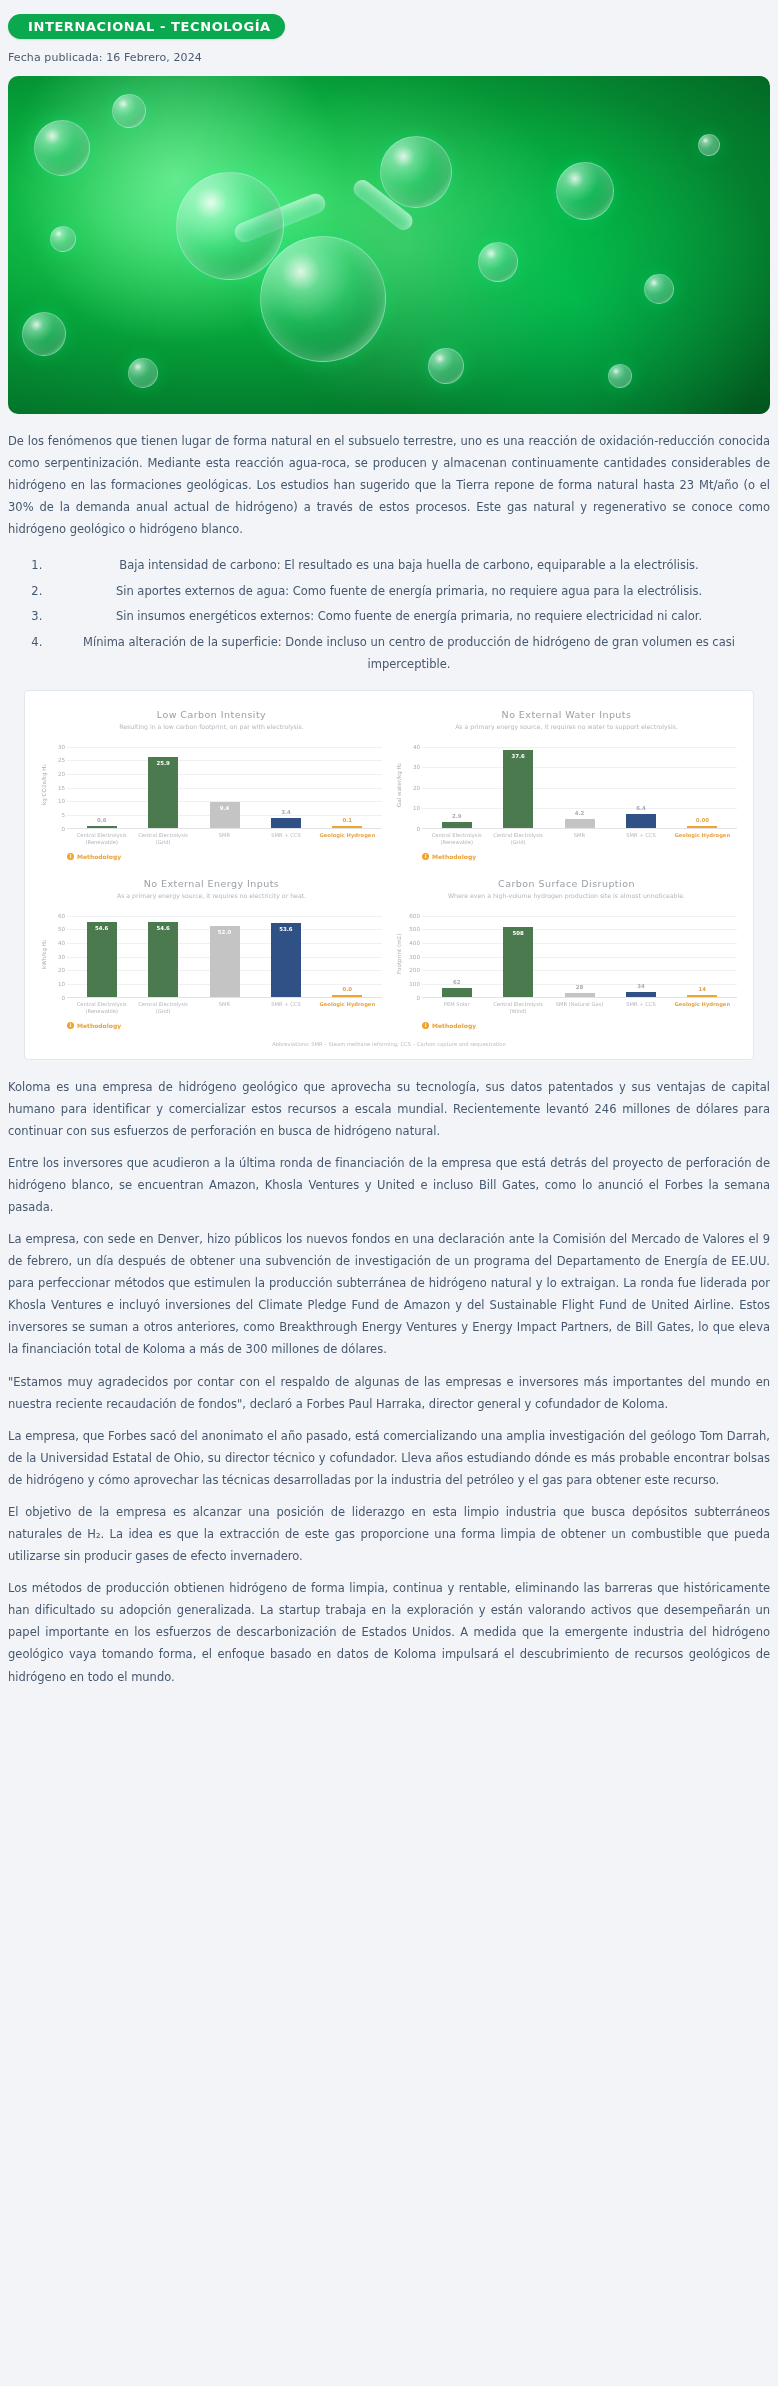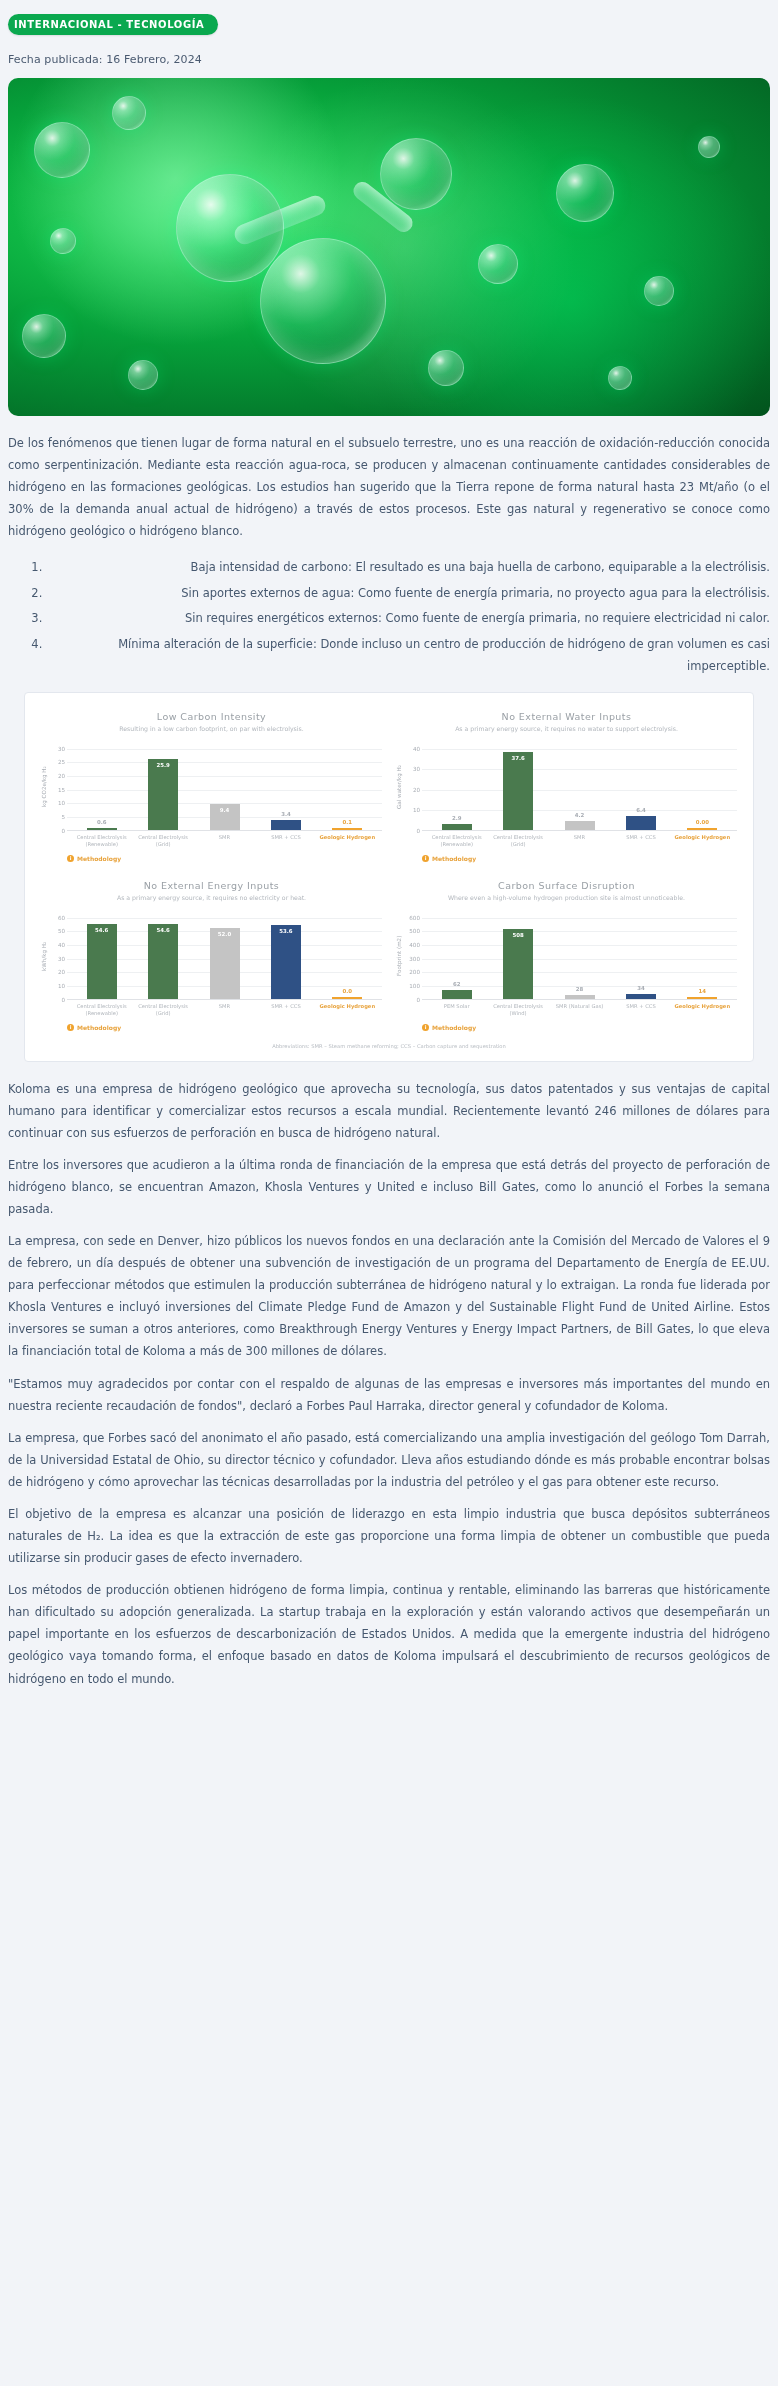--- a/index.html
+++ b/index.html
@@ -15,26 +15,26 @@
     padding: 10px 8px 18px 8px;
     width: 778px;
   }
   .wrap { width: 762px; margin: 0 auto; }
 
   
   .cat-pill {
     display: inline-block;
     background: #0aa84f;
     color: #ffffff;
-    font-size: 10px;
+    font-size: 13px;
     letter-spacing: .6px;
     font-weight: 600;
-    padding: 5px 14px 5px 6px;
+    padding: 5px 14px 5px 20px;
     border-radius: 20px;
-    margin: 4px 0 18px 0;
+    margin: 4px 0 12px 0;
     box-shadow: 0 1px 2px rgba(0,0,0,.10);
     text-transform: uppercase;
   }
 
   
   h1.headline {
     font-family: "DejaVu Sans", "Liberation Sans", sans-serif;
     font-size: 27px;
     line-height: 1.28;
     font-weight: 800;
@@ -91,21 +91,21 @@
     text-align: justify;
     margin: 0 0 10px 0;
   }
   ol.features {
     margin: 14px 0 14px 0;
     padding-left: 38px;
     font-size: 11.5px;
     line-height: 1.95;
     color: #46586f;
   }
-  ol.features li { margin-bottom: 3px; text-align: right; padding-left: 2px;}
+  ol.features li { margin-bottom: 3px; text-align: center; padding-left: 2px;}
 
   
   .charts-card {
     background: #ffffff;
     border: 1px solid #e3e7ee;
     border-radius: 4px;
     margin: 8px 16px 16px 16px;
     padding: 14px 14px 10px 14px;
   }
   .charts-grid {
@@ -252,22 +252,22 @@
     <div class="bubble" style="width:30px;height:30px;left:636px;top:198px;"></div>
     <div class="bubble" style="width:22px;height:22px;left:690px;top:58px;"></div>
     <div class="bubble" style="width:36px;height:36px;left:420px;top:272px;"></div>
     <div class="bubble" style="width:24px;height:24px;left:600px;top:288px;"></div>
   </div>
 
   <p class="body">De los fenómenos que tienen lugar de forma natural en el subsuelo terrestre, uno es una reacción de oxidación-reducción conocida como serpentinización. Mediante esta reacción agua-roca, se producen y almacenan continuamente cantidades considerables de hidrógeno en las formaciones geológicas. Los estudios han sugerido que la Tierra repone de forma natural hasta 23 Mt/año (o el 30% de la demanda anual actual de hidrógeno) a través de estos procesos. Este gas natural y regenerativo se conoce como hidrógeno geológico o hidrógeno blanco.</p>
 
   <ol class="features">
     <li>Baja intensidad de carbono: El resultado es una baja huella de carbono, equiparable a la electrólisis.</li>
-    <li>Sin aportes externos de agua: Como fuente de energía primaria, no proyecto agua para la electrólisis.</li>
-    <li>Sin requires energéticos externos: Como fuente de energía primaria, no requiere electricidad ni calor.</li>
+    <li>Sin aportes externos de agua: Como fuente de energía primaria, no requiere agua para la electrólisis.</li>
+    <li>Sin insumos energéticos externos: Como fuente de energía primaria, no requiere electricidad ni calor.</li>
     <li>Mínima alteración de la superficie: Donde incluso un centro de producción de hidrógeno de gran volumen es casi imperceptible.</li>
   </ol>
 
   
   <div class="charts-card">
     <div class="charts-grid" id="charts-grid">
         <div class="chart">
           <div class="chart-title">Low Carbon Intensity</div>
           <div class="chart-sub">Resulting in a low carbon footprint, on par with electrolysis.</div>
           <div class="plot-area">

